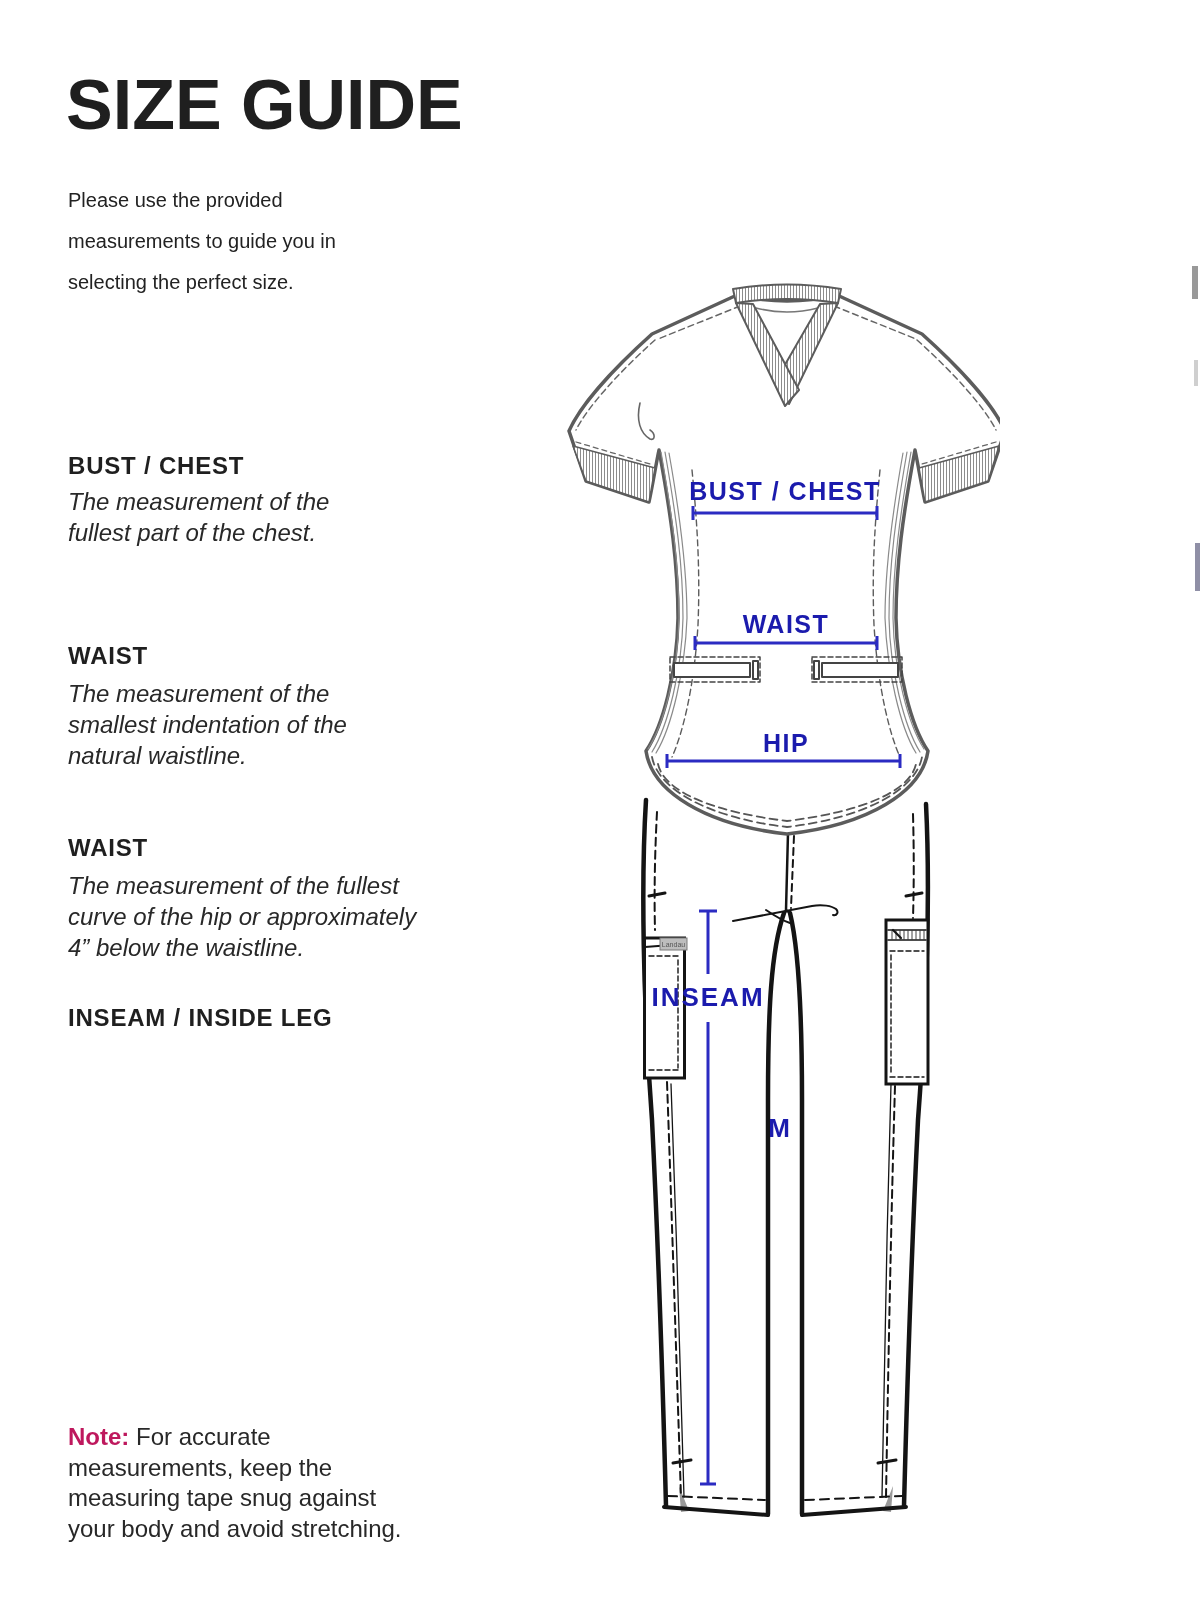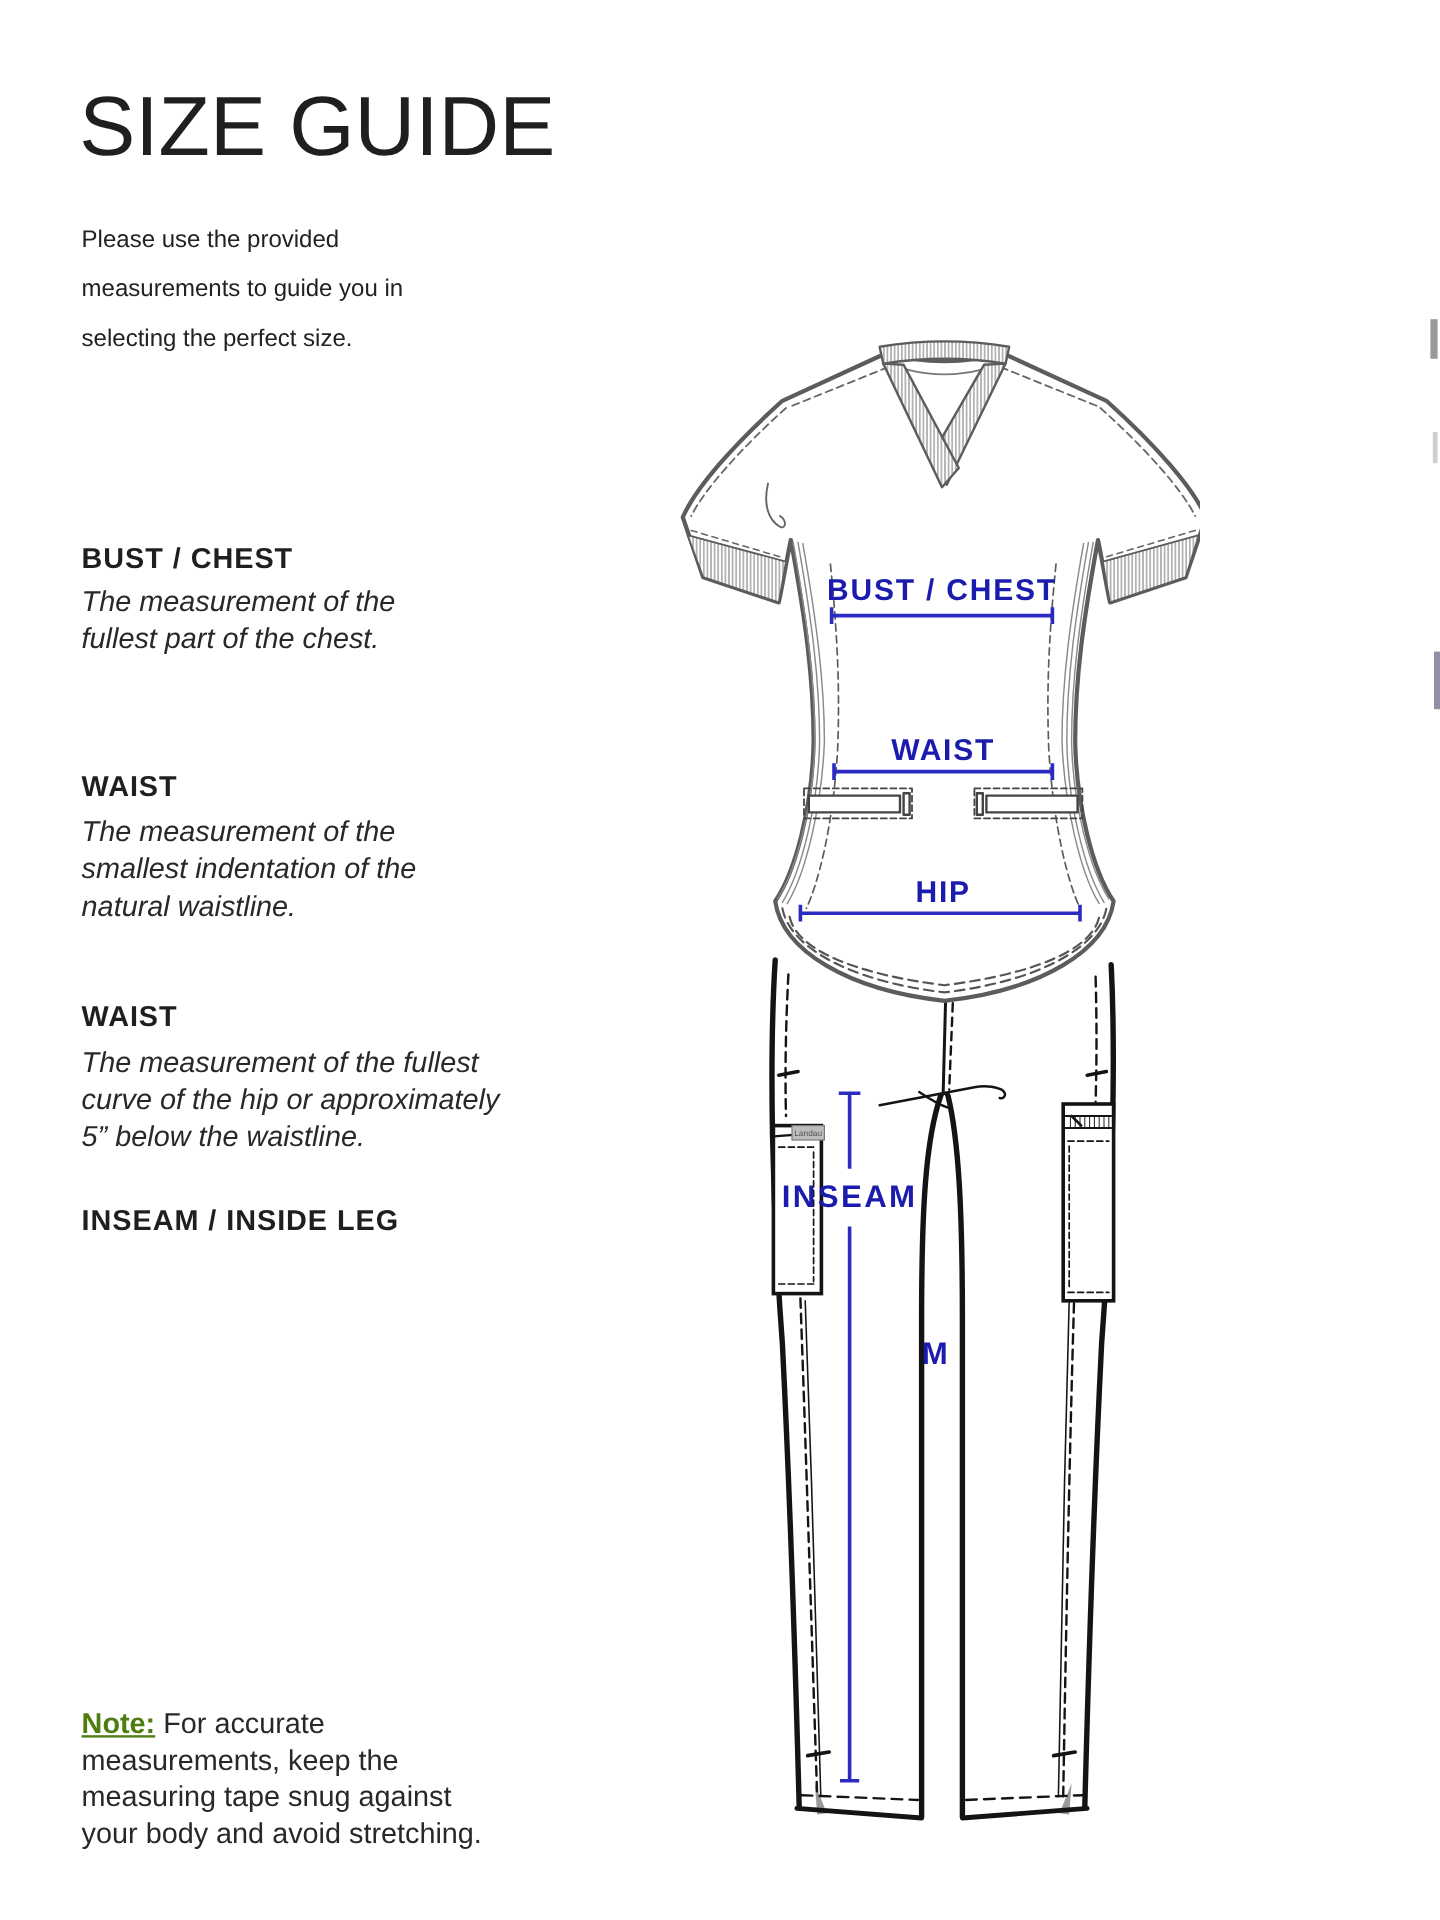--- a/index.html
+++ b/index.html
@@ -2,40 +2,40 @@
 <html><head>
 <meta charset="utf-8">
 <style>
   html,body{margin:0;padding:0;background:#fff;}
   #page{
     position:relative;width:1200px;height:1600px;background:#ffffff;
     font-family:"Liberation Sans","DejaVu Sans",sans-serif;overflow:hidden;
   }
   .abs{position:absolute;}
   #title{
-    left:66px;top:68px;font-size:70px;font-weight:400;letter-spacing:0px;
+    left:66px;top:68px;font-size:70px;font-weight:700;letter-spacing:0px;
     color:#1f1f1f;line-height:74px;white-space:pre;text-align:right;
   }
   #intro{
     left:68px;top:180px;width:470px;font-size:20px;line-height:41px;color:#222;
     white-space:pre-line;
   }
   .sec-head{
     left:68px;font-size:24px;font-weight:700;letter-spacing:0.8px;color:#1f1f1f;
     white-space:pre;
   }
   .sec-body{
     left:68px;width:470px;font-size:24px;line-height:31px;color:#282828;
     white-space:pre-line;
     font-style:italic;
   }
   #note{
     left:68px;top:1398px;width:470px;font-size:24px;line-height:30.5px;color:#282828;
   }
-  #note b{font-weight:700;color:#4d7c0f;text-decoration:underline;}
+  #note b{font-weight:700;color:#be185d;}
   #note .nt{white-space:pre-line;}
   #diagram{left:540px;top:260px;width:460px;height:1290px;}
   .edge{background:#9a9a9a;}
 </style>
 </head>
 <body>
 
 <div id="page">
 
   <div id="title" class="abs">SIZE GUIDE</div>
@@ -48,21 +48,21 @@
 fullest part of the chest.</div>
 
   <div class="abs sec-head" style="top:642px">WAIST</div>
   <div class="abs sec-body" style="top:678px">The measurement of the
 smallest indentation of the
 natural waistline.</div>
 
   <div class="abs sec-head" style="top:834px">WAIST</div>
   <div class="abs sec-body" style="top:870px">The measurement of the fullest
 curve of the hip or approximately
-5” below the waistline.</div>
+4” below the waistline.</div>
 
   <div class="abs sec-head" style="top:1004px">INSEAM / INSIDE LEG</div>
 
   <p id="note" class="abs"><b>Note:</b> <span class="nt">For accurate
 measurements, keep the
 measuring tape snug against
 your body and avoid stretching.</span></p>
 
   <div class="abs edge" style="left:1192px;top:266px;width:6px;height:33px;background:#999;"></div>
   <div class="abs edge" style="left:1194px;top:360px;width:4px;height:26px;background:#cfcfcf;"></div>

